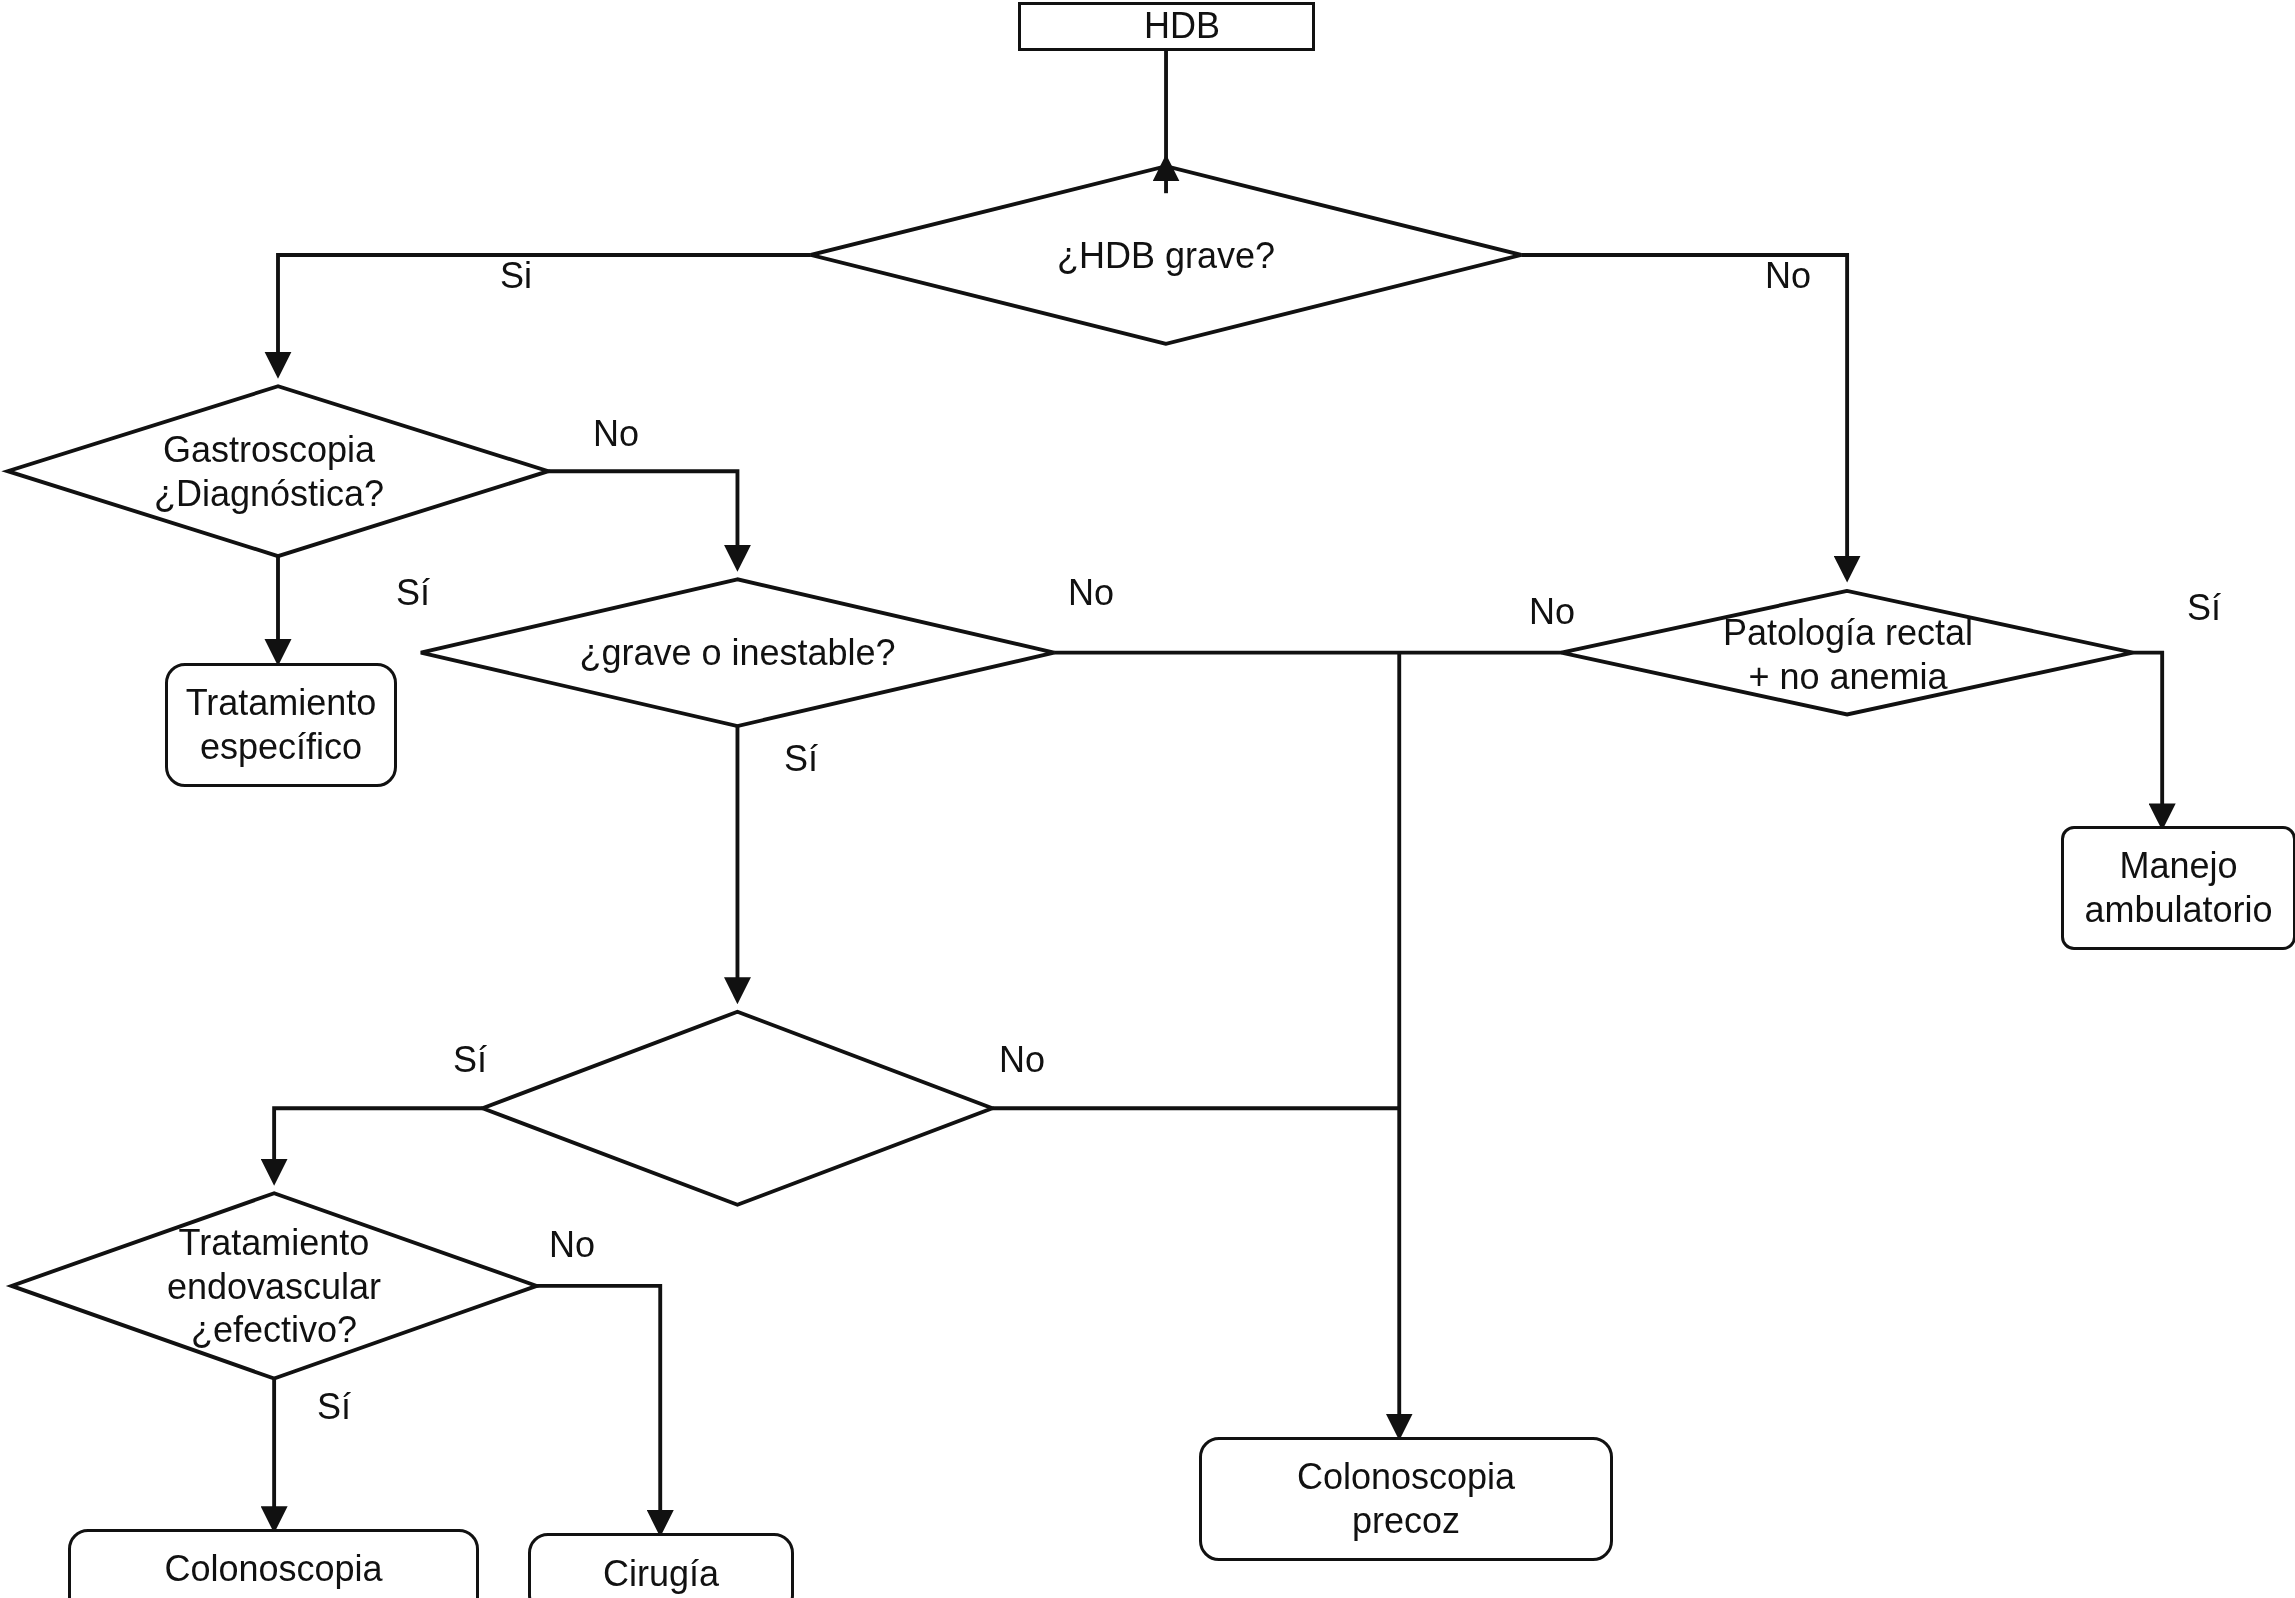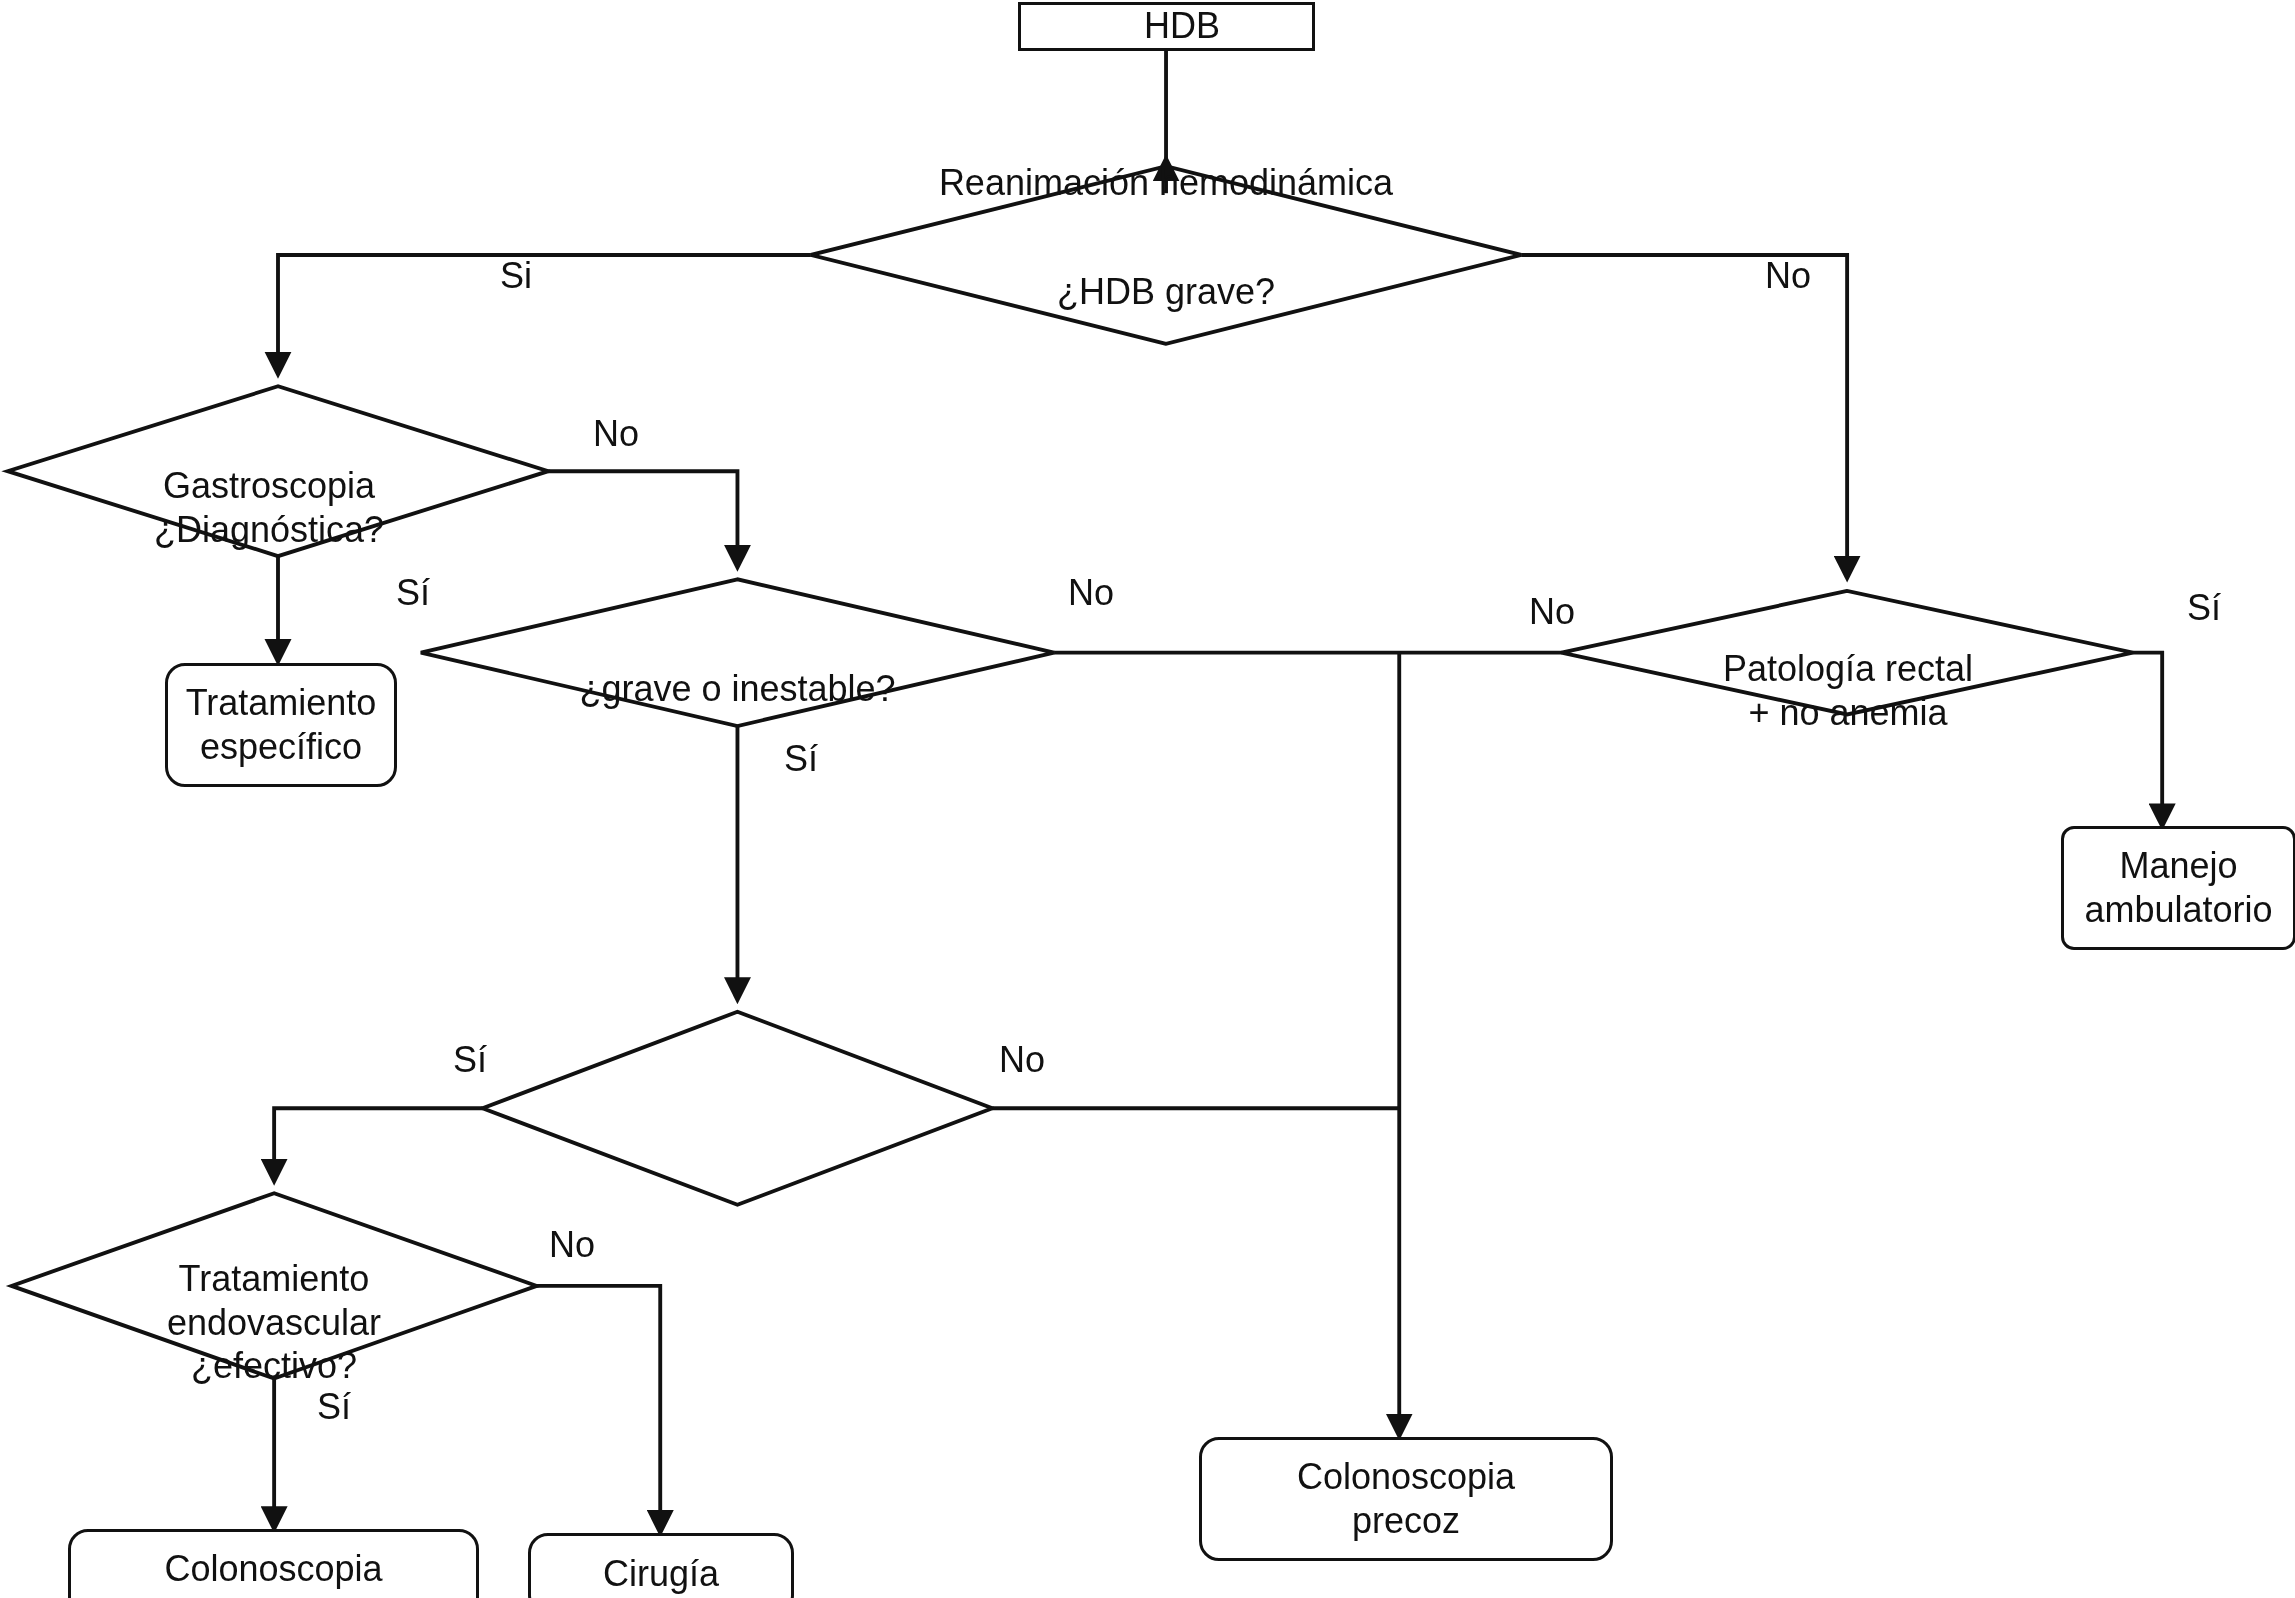--- a/index.html
+++ b/index.html
@@ -53,21 +53,20 @@
     position: absolute;
     display: flex;
     align-items: center;
     justify-content: center;
     text-align: center;
     line-height: 1.22;
     white-space: pre-line;
     font-size: 36px;
     box-sizing: border-box;
     background: transparent;
-    margin-top: 36px;
   }
   
   .edge-label {
     position: absolute;
     font-size: 36px;
     white-space: nowrap;
     background: transparent;
   }
   .edge-label.center {
     text-align: center;
@@ -171,23 +170,20 @@
 + no anemia</span>
   </div>
 
 
   <div class="diamond-label" style="left:81px; top:1213px; width:386px; height:147px;">
     <span>Tratamiento
 endovascular
 ¿efectivo?</span>
   </div>
 
-  <div class="edge-label center" style="left:1166px; top:162px;">
-    <span>Reanimación hemodinámica</span>
-  </div>
 
   <div class="edge-label center" style="left:516px; top:255px;">
     <span>Si</span>
   </div>
 
   <div class="edge-label center" style="left:1788px; top:255px;">
     <span>No</span>
   </div>
 
   <div class="edge-label center" style="left:616px; top:413px;">

